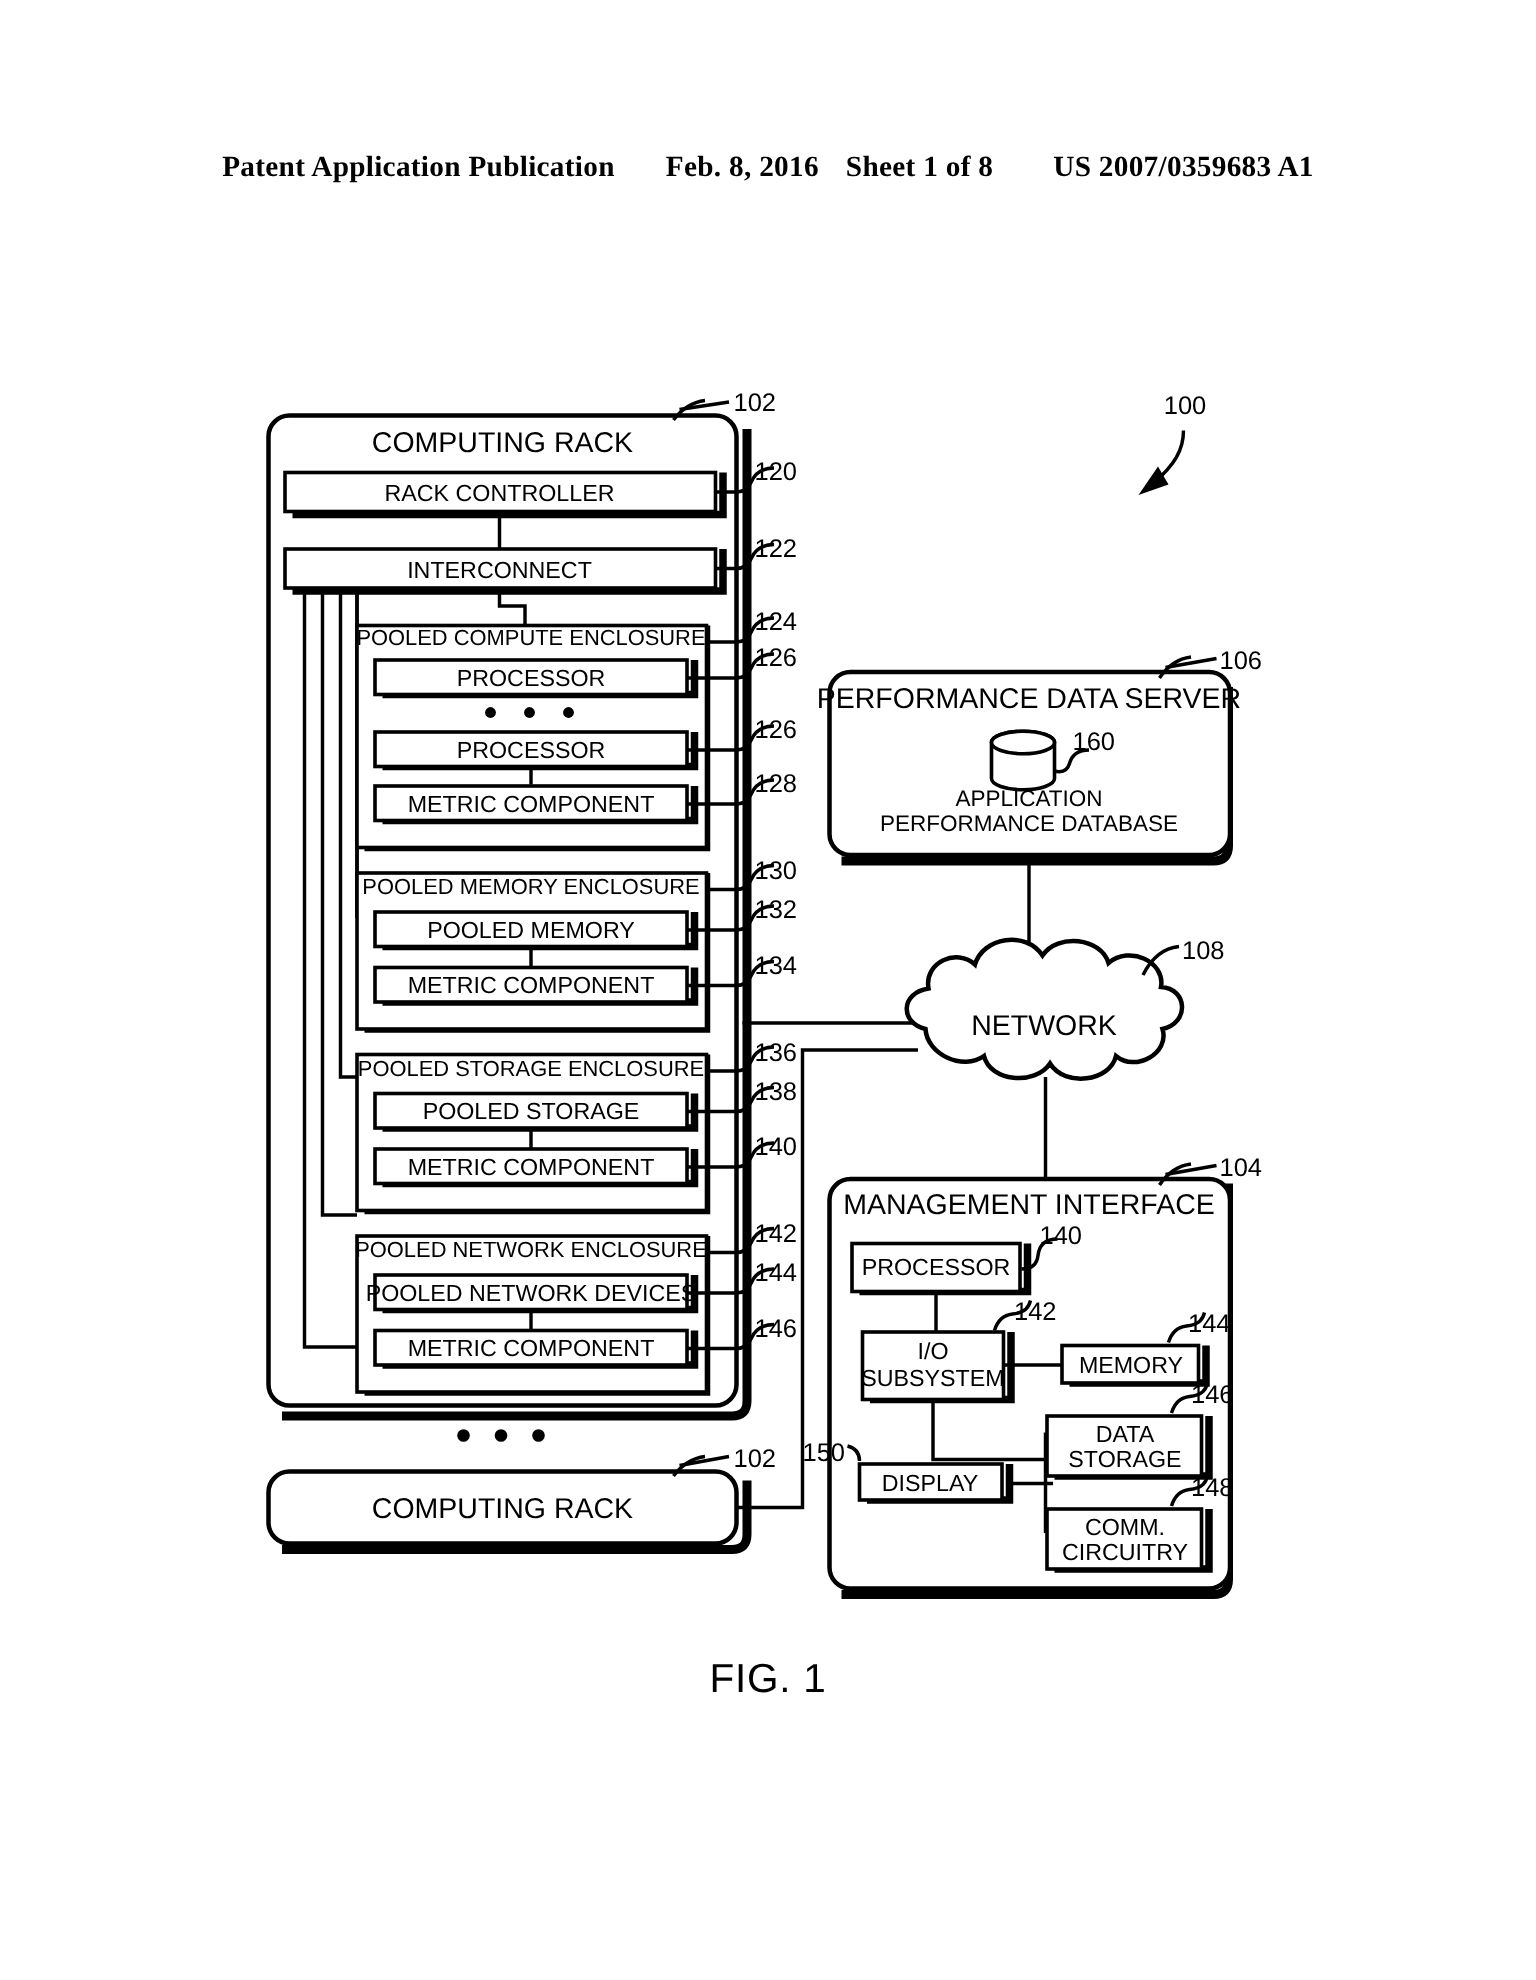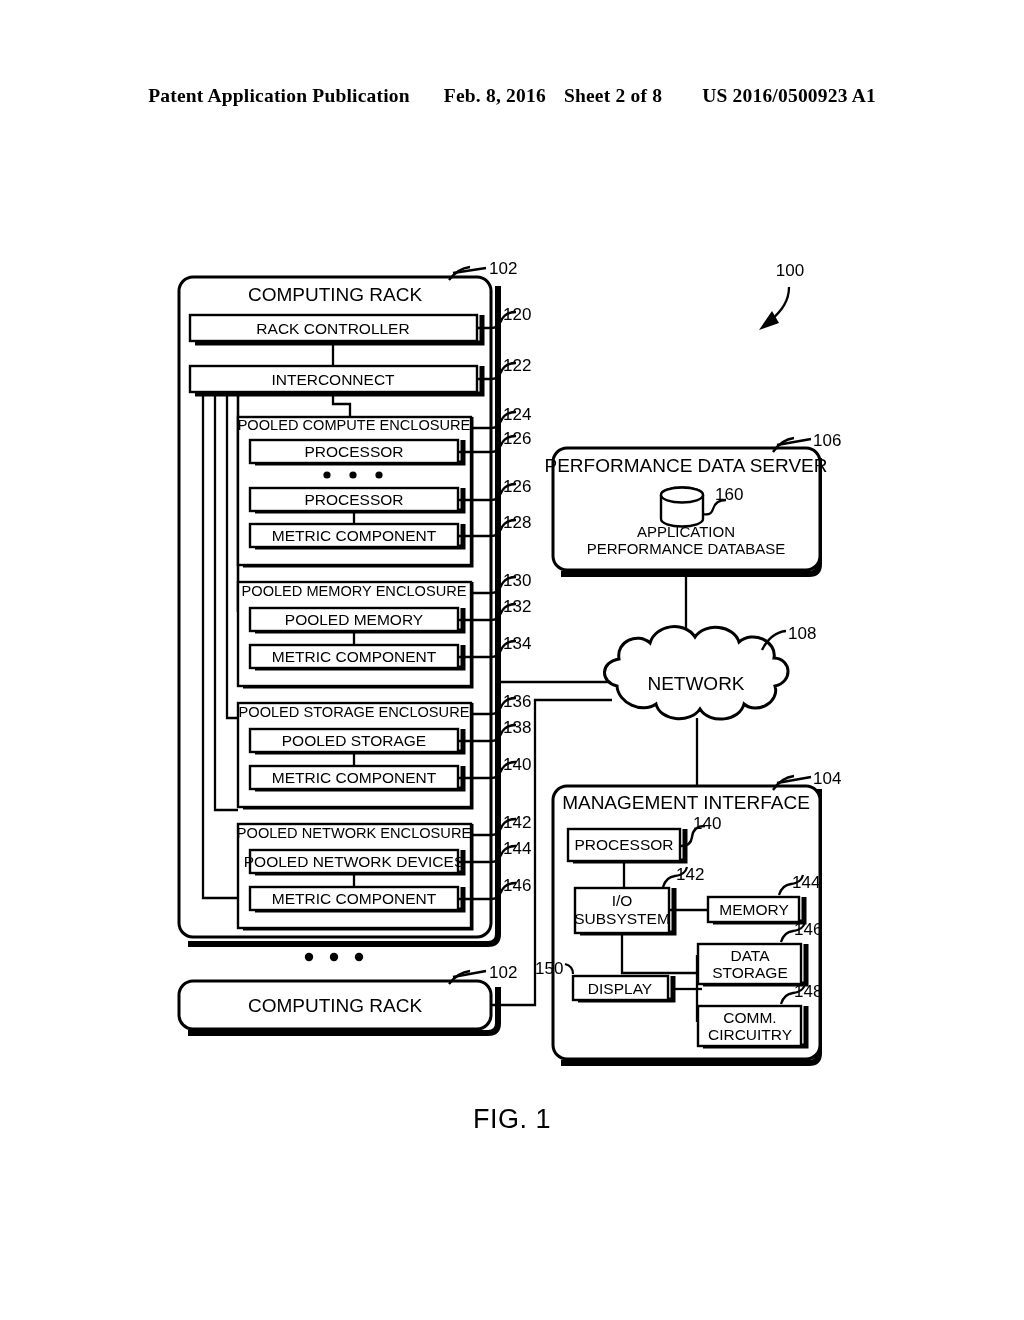--- a/index.html
+++ b/index.html
@@ -28,21 +28,21 @@
     top: 85px;
     left: 0;
     width: 1024px;
     text-align: center;
     font-family: "Liberation Serif", serif;
     font-weight: bold;
     font-size: 19.5px;
     letter-spacing: 0.2px;
     white-space: nowrap;
   }
-  .pub-header .seg { display: inline-block; vertical-align: baseline; }
+  .pub-header .seg { display: inline-block; vertical-align: baseline; margin-top: 16px; }
   .gap-a { display: inline-block; width: 34px; }
   .gap-b { display: inline-block; width: 18px; }
   .gap-c { display: inline-block; width: 40px; }
 
   
   .fig-caption {
     position: absolute;
     left: 0;
     top: 1104px;
     width: 1024px;
@@ -91,21 +91,21 @@
     stroke-width: 2.3;
     fill: none;
   }
   .dot { fill: #000000; }
 </style>
 </head>
 <body>
 
 <div id="page">
 
-  <div class="pub-header"><span class="seg">Patent Application Publication</span><span class="gap-a"></span><span class="seg">Feb. 8, 2016</span><span class="gap-b"></span><span class="seg">Sheet 2 of 8</span><span class="gap-c"></span><span class="seg">US 2016/0500923 A1</span></div>
+  <div class="pub-header"><span class="seg">Patent Application Publication</span><span class="gap-a"></span><span class="seg">Feb. 8, 2016</span><span class="gap-b"></span><span class="seg">Sheet 1 of 8</span><span class="gap-c"></span><span class="seg">US 2007/0359683 A1</span></div>
 
   <svg id="fig" viewBox="0 0 1024 1320">
 
     <g>
       <text class="lbl-ref" x="790" y="276" text-anchor="middle">100</text>
       <path class="lead" d="M 789 287 C 789 300, 783 310, 769 322"></path>
       <path class="dot" d="M 772 311 L 759 330 L 779 323 Z"></path>
     </g>
 
     <g>

